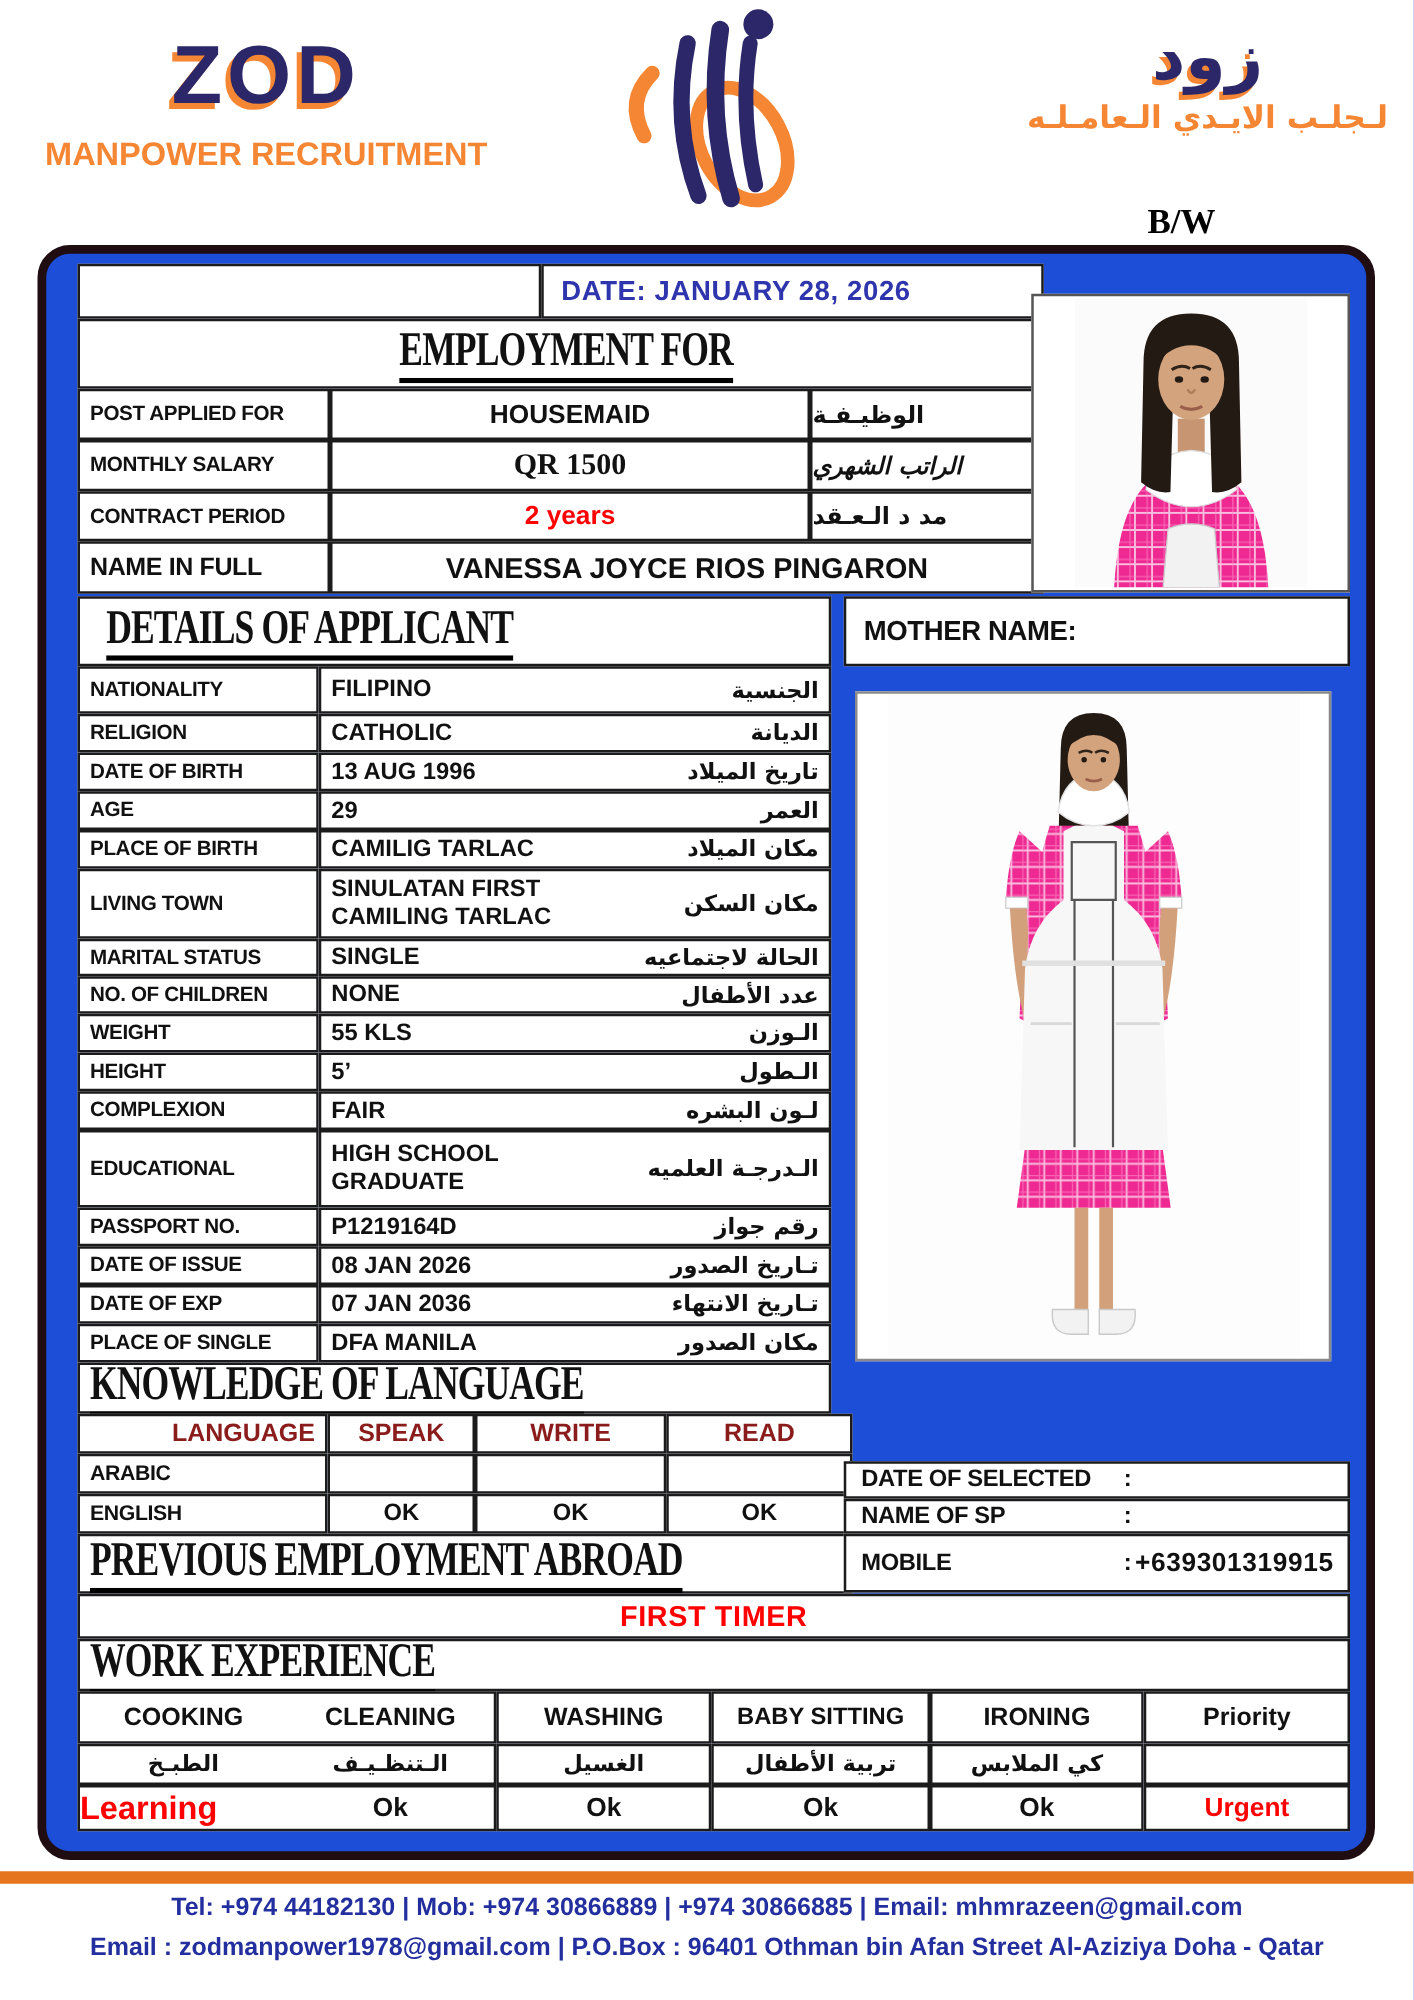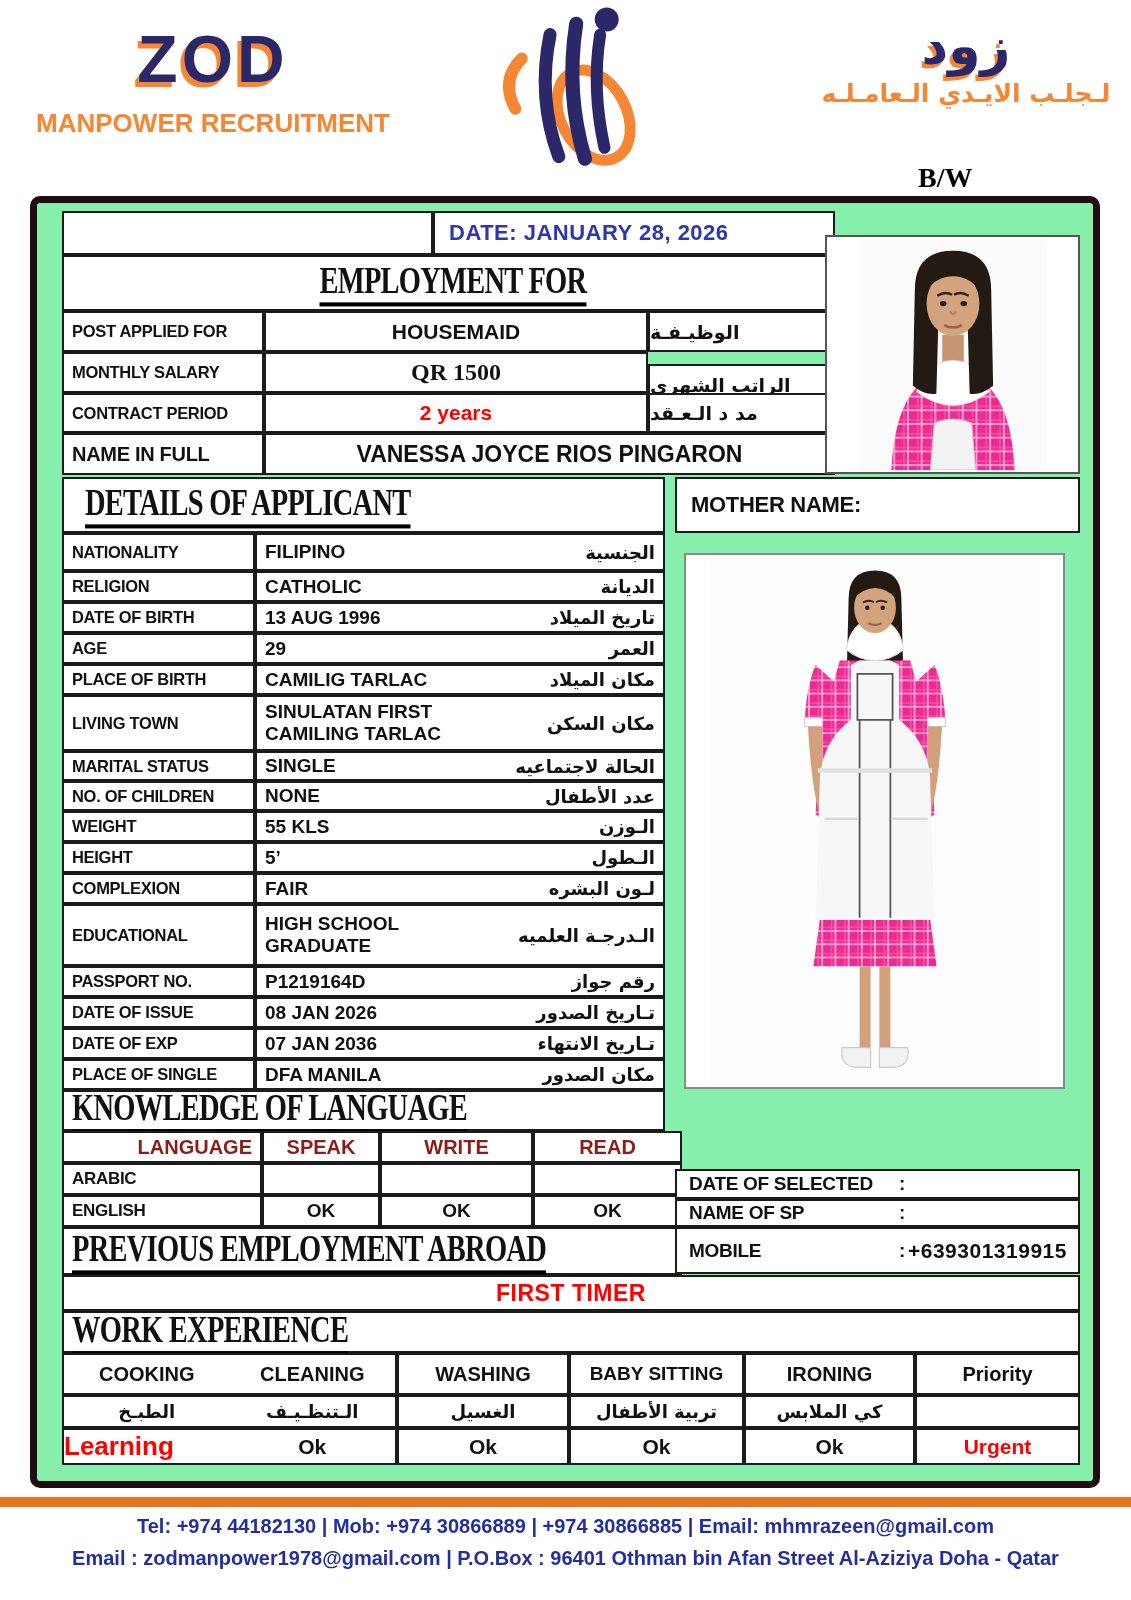--- a/index.html
+++ b/index.html
@@ -14,22 +14,22 @@
   .zod-block{left:18px;top:26px;width:390px;text-align:center;}
   .zod-title{font-size:66px;font-weight:800;letter-spacing:4px;color:var(--navy);
              text-shadow:-4px 5px 0 var(--orange);line-height:1;}
   .zod-sub{font-size:26px;font-weight:800;color:var(--orange);margin-top:16px;letter-spacing:0px;}
   .arabic-block{right:15px;top:18px;width:300px;text-align:center;}
   .ar{font-family:"DejaVu Sans",sans-serif;direction:rtl;unicode-bidi:isolate;}
   .ar-big{font-size:52px;font-weight:bold;color:var(--navy);text-shadow:-3px 4px 0 var(--orange);line-height:1.1;}
   .ar-sub{font-size:25px;font-weight:bold;color:var(--orange);margin-top:4px;white-space:nowrap;}
   .bw{left:918px;top:162px;font-family:"Liberation Serif",serif;font-weight:bold;font-size:28px;color:#000;}
   
-  .form-box{left:30px;top:196px;width:1070px;height:1292px;background:#86efac;
-            border:7px solid var(--borderdark);border-radius:10px;}
+  .form-box{left:30px;top:196px;width:1070px;height:1292px;background:#1d4ed8;
+            border:7px solid var(--borderdark);border-radius:26px;}
   .cell{position:absolute;border:2px solid #1b1b1b;background:#fff;display:flex;align-items:center;}
   .lbl{font-weight:bold;font-size:16.5px;letter-spacing:-0.3px;padding-left:8px;}
   .val{font-weight:bold;font-size:19px;}
   .center{justify-content:center;text-align:center;}
   .arcell{justify-content:flex-end;padding-right:10px;font-weight:bold;font-size:19px;}
   .heading-cell{padding-left:8px;}
   .htext{display:inline-block;font-family:"Liberation Serif",serif;font-weight:900;font-size:38px;
          letter-spacing:-1px;white-space:nowrap;transform:scale(0.75,1.02);transform-origin:left center;
          border-bottom:4px solid #000;padding-bottom:1px;line-height:1.05;}
   .htext.centered{transform-origin:center center;}
@@ -79,21 +79,21 @@
     <div class="cell " style="left: 25px; top: 8px; width: 371px; height: 44px;"></div>
     <div class="cell date-text" style="left: 396px; top: 8px; width: 402px; height: 44px;">DATE:  JANUARY 28, 2026</div>
     <div class="cell heading-cell center" style="left: 25px; top: 52px; width: 773px; height: 56px;">
       <span class="htext centered">EMPLOYMENT FOR</span>
     </div>
     <div class="cell lbl" style="left: 25px; top: 108px; width: 202px; height: 41px;">POST APPLIED FOR</div>
     <div class="cell val center" style="left: 227px; top: 108px; width: 384px; height: 41px; font-size: 21px;">HOUSEMAID</div>
     <div class="cell arcell ar" style="left: 611px; top: 108px; width: 187px; height: 41px;">الوظيـفـة</div>
     <div class="cell lbl" style="left: 25px; top: 149px; width: 202px; height: 41px;">MONTHLY SALARY</div>
     <div class="cell val center serifval" style="left: 227px; top: 149px; width: 384px; height: 41px; font-size: 24px;">QR 1500</div>
-    <div class="cell arcell ar" style="left: 611px; top: 161px; width: 187px; height: 41px;">الراتب الشهري</div>
+    <div class="cell arcell ar" style="left: 611px; top: 149px; width: 187px; height: 41px; font-style: italic;">الراتب الشهري</div>
     <div class="cell lbl" style="left: 25px; top: 190px; width: 202px; height: 40px;">CONTRACT PERIOD</div>
     <div class="cell val center red" style="left: 227px; top: 190px; width: 384px; height: 40px; font-size: 21px;">2 years</div>
     <div class="cell arcell ar" style="left: 611px; top: 190px; width: 187px; height: 40px;">مد د الـعـقد</div>
     <div class="cell lbl" style="left: 25px; top: 230px; width: 202px; height: 42px; font-size: 20px;">NAME IN FULL</div>
     <div class="cell val center" style="left: 227px; top: 230px; width: 571px; height: 42px; font-size: 23px;">VANESSA JOYCE RIOS PINGARON</div>
     <div class="cell photo-frame" style="left: 788px; top: 32px; width: 255px; height: 239px;">
       <svg width="186" height="231" viewBox="0 0 190 236">
  <defs>
           <pattern id="plaid1" width="14" height="14" patternUnits="userSpaceOnUse">
    <rect width="14" height="14" fill="#ee2a92"></rect>

